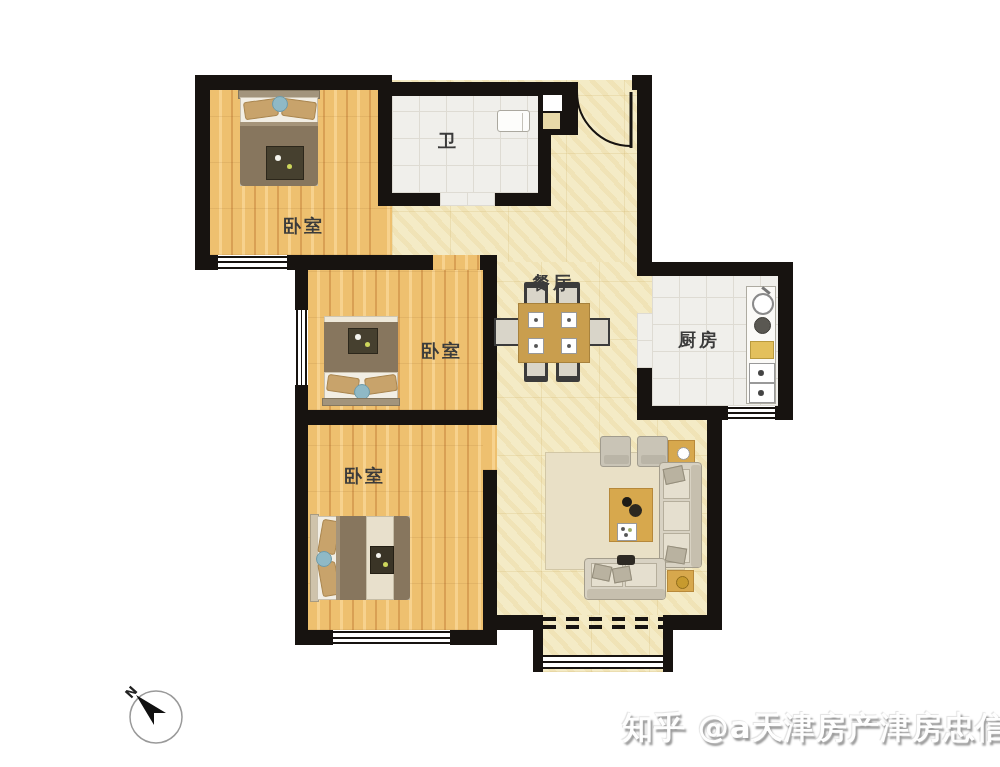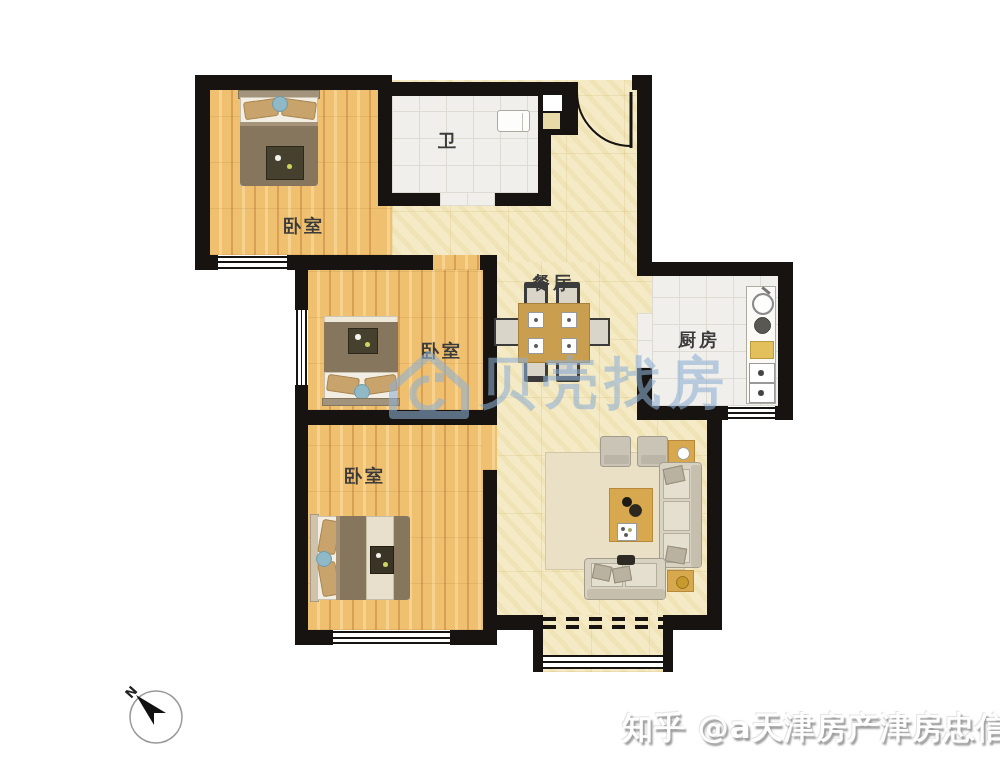--- a/index.html
+++ b/index.html
@@ -246,28 +246,20 @@
     <div class="abs" style="left:32px;top:-4px;width:18px;height:10px;background:#2e2a24;border-radius:3px;"></div>
   </div>
 
   <div class="rlabel" style="left:283px;top:214px;">卧室</div>
   <div class="rlabel" style="left:438px;top:129px;">卫</div>
   <div class="rlabel" style="left:532px;top:271px;">餐厅</div>
   <div class="rlabel" style="left:421px;top:339px;">卧室</div>
   <div class="rlabel" style="left:678px;top:328px;">厨房</div>
   <div class="rlabel" style="left:344px;top:464px;">卧室</div>
 
-  <div class="wm-center">
-    <svg width="88" height="76" viewBox="0 0 88 76">
-      <path d="M8 42 L44 10 L80 42 L80 70 L8 70 Z" fill="none" stroke="#8fb0d4" stroke-width="8" stroke-linejoin="round"></path>
-      <path d="M57 54 A15 15 0 1 1 44 34" fill="none" stroke="#8fb0d4" stroke-width="7"></path>
-      <rect x="50" y="28" width="9" height="9" fill="#8fb0d4"></rect>
-    </svg>
-    <span>贝壳找房</span>
-  </div>
 
   <div class="wm-zhihu">知乎 @a天津房产津房忠信庄</div>
 
   <svg class="abs" style="left:116px;top:674px;" width="76" height="80" viewBox="0 0 76 80">
     <circle cx="40" cy="43" r="26" fill="#fff" stroke="#9a9a9a" stroke-width="1.5"></circle>
     <polygon points="20,21 50,39 38,39 38,51" fill="#111"></polygon>
     <text x="10" y="24" font-size="13" font-weight="bold" fill="#222" font-family="DejaVu Sans, sans-serif" transform="rotate(-48 14 19)" id="compass-n">N</text>
   </svg>
 
 </div>

